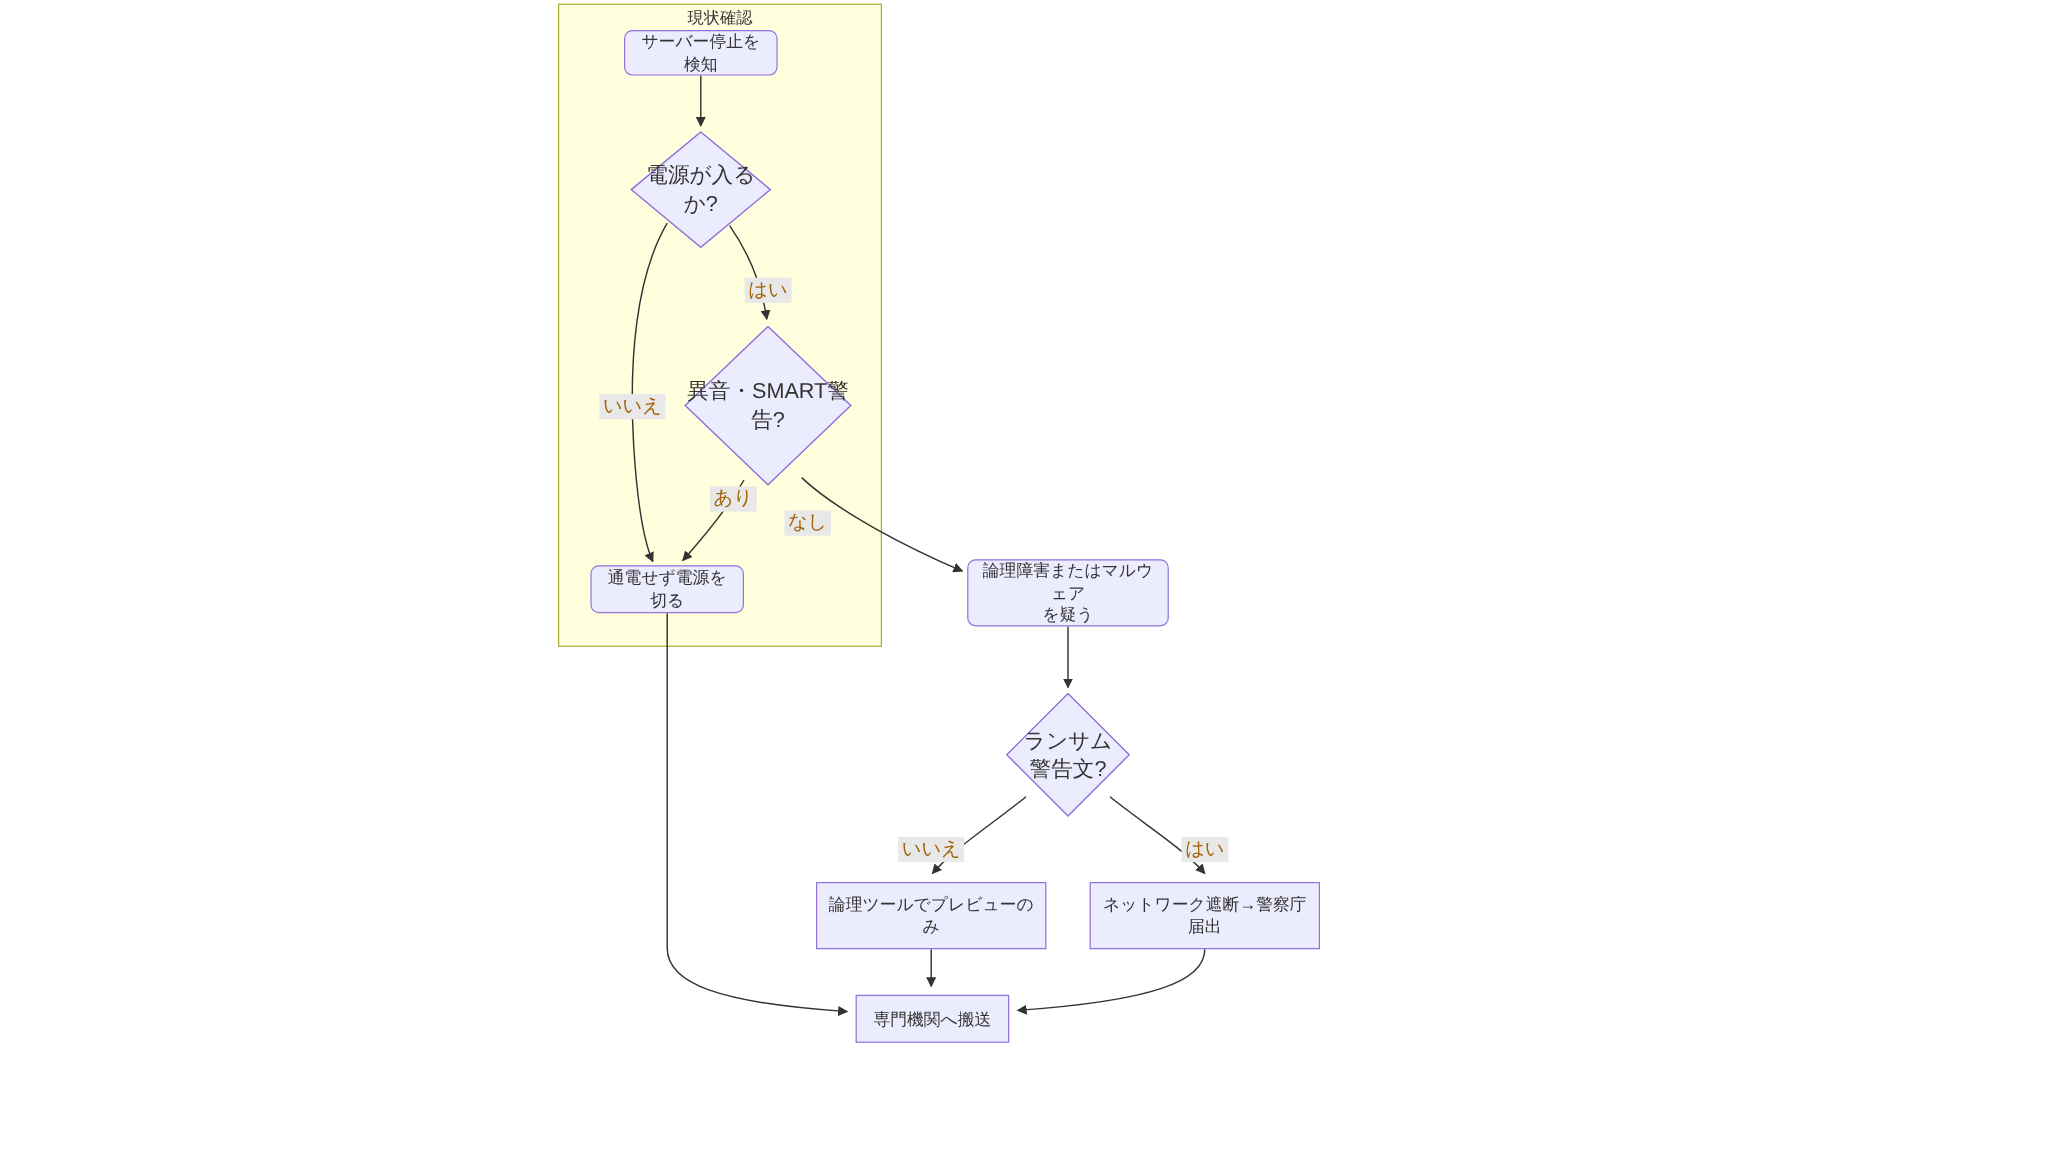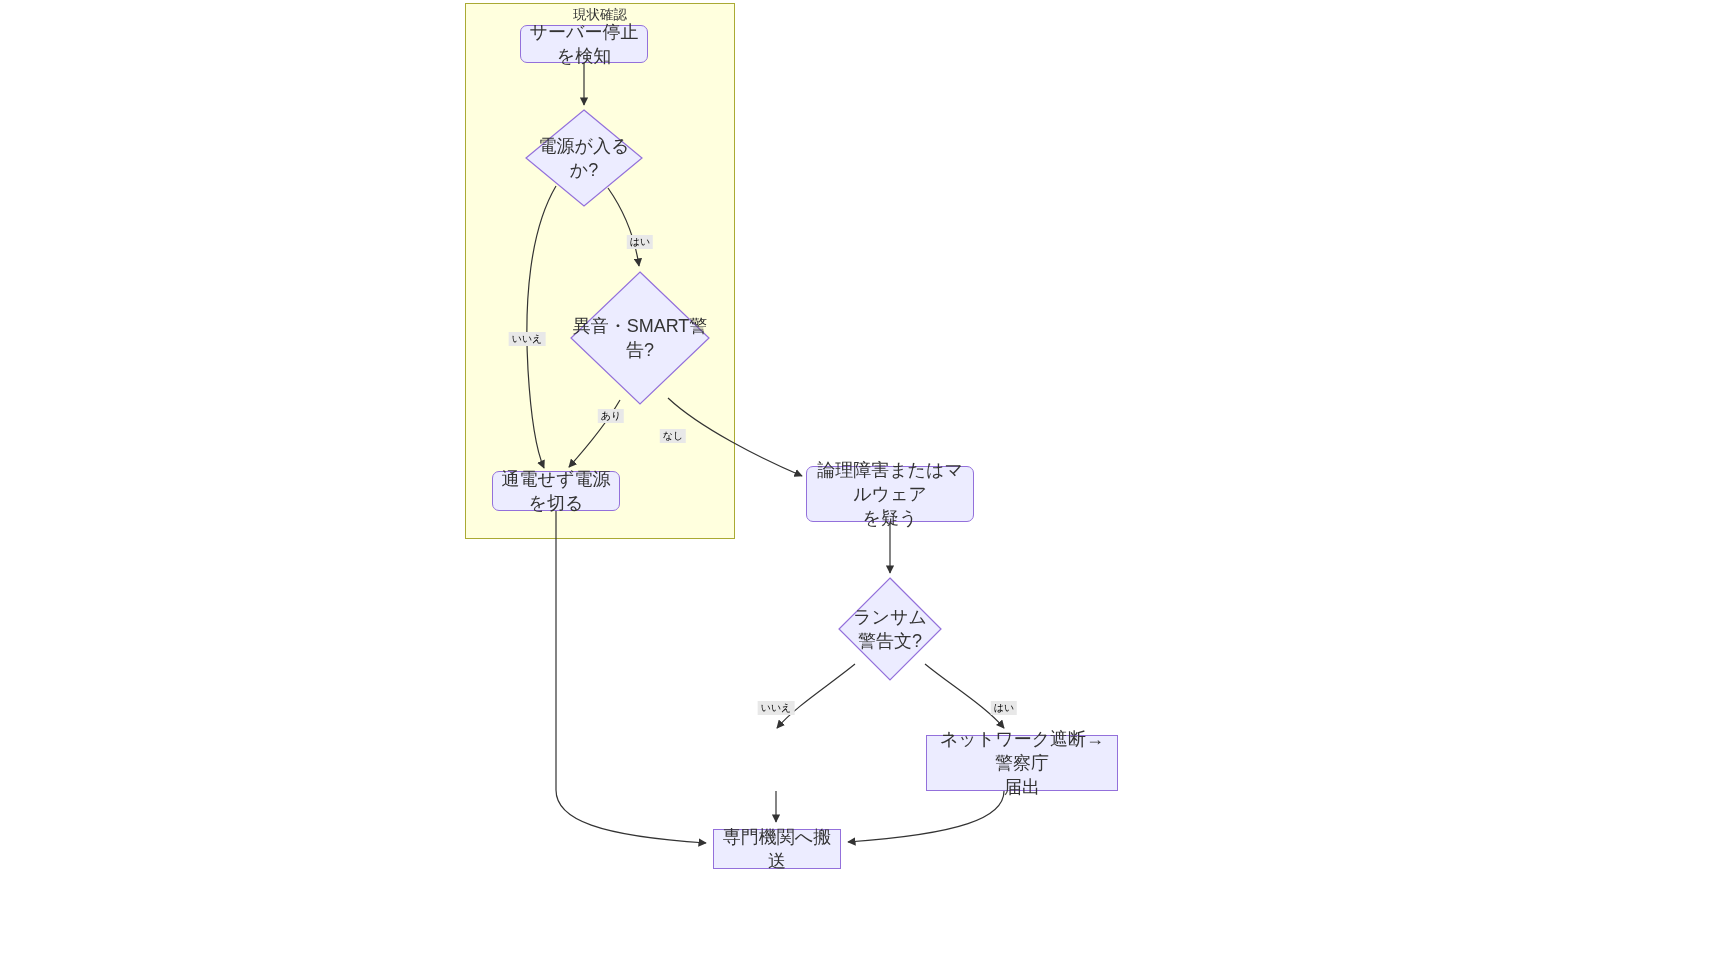--- a/index.html
+++ b/index.html
@@ -42,21 +42,21 @@
   }
   .node {
     position: absolute;
     box-sizing: border-box;
     background: #ececff;
     border: 1px solid #9370db;
     display: flex;
     align-items: center;
     justify-content: center;
     text-align: center;
-    font-size: 18px;
+    font-size: 14px;
     line-height: 1.35;
     color: #333333;
     white-space: pre-line;
     padding: 3px 8px;
   }
   .node.round {
     border-radius: 7px;
   }
   .node.rect {
     border-radius: 0px;
@@ -81,22 +81,22 @@
     text-align: center;
     font-size: 18px;
     line-height: 1.35;
     color: #333333;
     white-space: pre-line;
     pointer-events: none;
   }
   .edge-label {
     position: absolute;
     background: #e8e8e8;
-    color: #000000;
-    font-size: 10px;
+    color: #a16207;
+    font-size: 16px;
     line-height: 1.2;
     padding: 1px 3px;
     white-space: nowrap;
     transform: translate(-50%, -50%);
     border-radius: 0;
   }
 </style>
 </head>
 <body>
 
@@ -164,19 +164,21 @@
 を疑う</div>
 
   <div class="diamond-wrap" style="left:838px; top:577px; width:104px; height:104px;">
     <svg class="diamond-shape" width="104" height="104" viewBox="0 0 104 104">
       <polygon points="52,1 103,52 52,103 1,52" fill="#ececff" stroke="#9370db" stroke-width="1.2"></polygon>
     </svg>
     <div class="diamond-label">ランサム
 警告文?</div>
   </div>
 
+  <div class="node rect" style="left:680px; top:735px; width:192px; height:56px;">論理ツールでプレビューの
+み</div>
 
-  <div class="node rect" style="left:908px; top:735px; width:192px; height:56px;margin-left:18px;">ネットワーク遮断→警察庁
+  <div class="node rect" style="left:908px; top:735px; width:192px; height:56px;">ネットワーク遮断→警察庁
 届出</div>
 
   <div class="node rect" style="left:713px; top:829px; width:128px; height:40px;">専門機関へ搬送</div>
 
 </div>
 
 </body></html>

